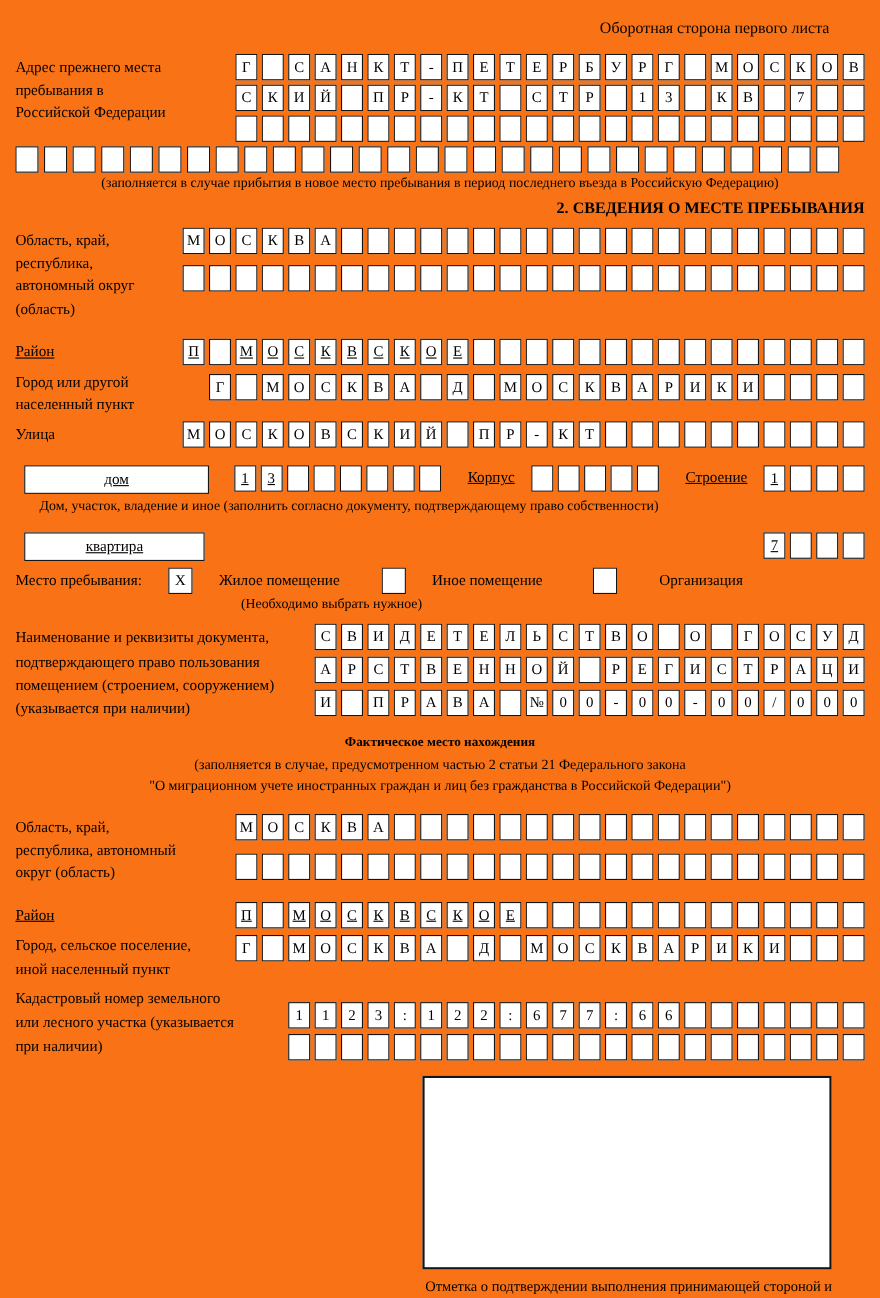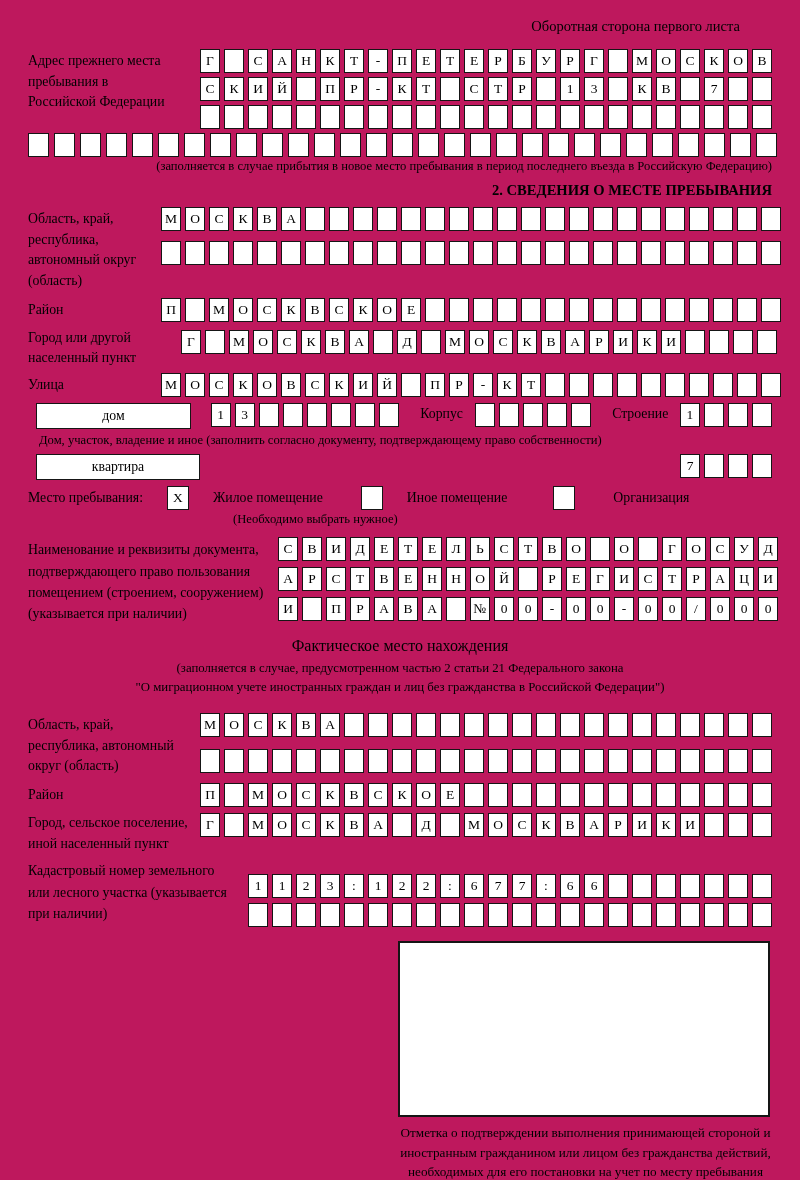--- a/index.html
+++ b/index.html
@@ -1,55 +1,55 @@
 <!DOCTYPE html>
 <html><head>
 <meta charset="utf-8">
 <style>
   html,body{margin:0;padding:0;background:#fff;color:#000;
     font-family:"Liberation Serif","DejaVu Serif",serif;}
-  .page{width:800px;height:1180px;box-sizing:border-box;padding:10px 28px;position:relative;background:#be185d;}
+  .page{width:800px;height:1180px;box-sizing:border-box;padding:10px 14px;position:relative;background:#f97316;}
   .hdr{ text-align:right;padding-right:32px;font-size:14.5px;margin-top:8px;margin-bottom:14px;}
 
   .row{display:flex;align-items:flex-start;margin-bottom:4px;justify-content:space-between;}
   .flabel{flex:0 0 150px;font-size:13.8px;line-height:1.5;padding-top:2px;}
   .flabel2{flex:0 0 133px;font-size:13.8px;line-height:1.5;padding-top:2px;}
   .flabel2w{flex:0 0 153px;font-size:13.8px;line-height:1.5;padding-top:2px;}
   .flabel-doc{flex:0 0 250px;font-size:13.8px;line-height:1.55;padding-top:2px;}
   .flabel-cad{flex:0 0 205px;font-size:13.8px;line-height:1.55;padding-top:2px;}
 
   .rowscol{display:flex;flex-direction:column;gap:4px;}
   .boxes{display:flex;gap:4px;flex-wrap:nowrap;}
   .cbox{flex:0 0 20px;width:20px;height:24px;box-sizing:border-box;border:1.6px solid #151515;
     display:flex;align-items:center;justify-content:center;font-size:13.5px;background:#fff;}
   .gap6 .cbox{flex-basis:21px;width:21px;}
   .gap6{gap:5px;}
 
-  .caption{font-size:12.6px;text-align:right;margin:2px 0 6px 0;}
+  .caption{font-size:12.6px;text-align:center;margin:2px 0 6px 0;}
   .sect-title{font-weight:bold;font-size:14.6px;text-align:right;margin:8px 0 8px 0;}
-  .sub-title{font-weight:normal;font-size:16px;text-align:center;margin:12px 0 4px 0;}
+  .sub-title{font-weight:bold;font-size:12px;text-align:center;margin:12px 0 4px 0;}
 
   .wide-box{box-sizing:border-box;border:1.6px solid #151515;height:26px;display:flex;
     align-items:center;justify-content:center;font-size:13.8px;background:#fff;}
-  .wb-house{width:155px;margin-left:8px;margin-right:14px;}
+  .wb-house{width:168px;margin-left:8px;margin-right:14px;}
   .wb-apt{width:164px;margin-left:8px;margin-right:14px;}
   .inline-label{font-size:13.8px;padding:3px 6px 0 16px;}
 
   .stay-row{display:flex;align-items:center;gap:24px;font-size:13.8px;margin-top:6px;}
   .checkbox{box-sizing:border-box;border:1.6px solid #151515;width:22px;height:24px;display:flex;
     align-items:center;justify-content:center;font-size:13.5px;background:#fff;}
   .stay-note{font-size:12.6px;margin:2px 0 10px 205px;}
 
   .cap2{font-size:12.8px;text-align:center;line-height:1.5;margin-bottom:16px;}
 
   .stamp-wrap{margin-left:370px;margin-top:14px;width:375px;}
   .stamp-box{width:372px;height:176px;border:2px solid #151515;box-sizing:border-box;background:#fff;}
   .stamp-cap{font-size:13.2px;text-align:center;line-height:1.45;margin-top:6px;}
 
-  .mt6{margin-top:6px;}
+  .mt6{margin-top:16px;text-decoration:underline;}
 </style>
 </head>
 <body>
 
 <div class="page">
 
   <div class="hdr">Оборотная сторона первого листа</div>
 
   <div class="row">
     <div class="flabel">Адрес прежнего места пребывания в Российской Федерации</div>
@@ -347,21 +347,21 @@
         <span class="cbox"></span>
       </div>
     <span class="inline-label">Строение</span>
     <div class="boxes">
         <span class="cbox">1</span>
         <span class="cbox"></span>
         <span class="cbox"></span>
         <span class="cbox"></span>
       </div>
   </div>
-  <div class="caption" style="text-align:left;margin-left:11px;">Дом, участок, владение и иное (заполнить согласно документу, подтверждающему право собственности)</div>
+  <div class="caption" style="text-align:left;margin-left:22px;">Дом, участок, владение и иное (заполнить согласно документу, подтверждающему право собственности)</div>
 
   <div class="row mt6">
     <span class="wide-box wb-apt">квартира</span>
     <div class="boxes">
         <span class="cbox">7</span>
         <span class="cbox"></span>
         <span class="cbox"></span>
         <span class="cbox"></span>
       </div>
   </div>

